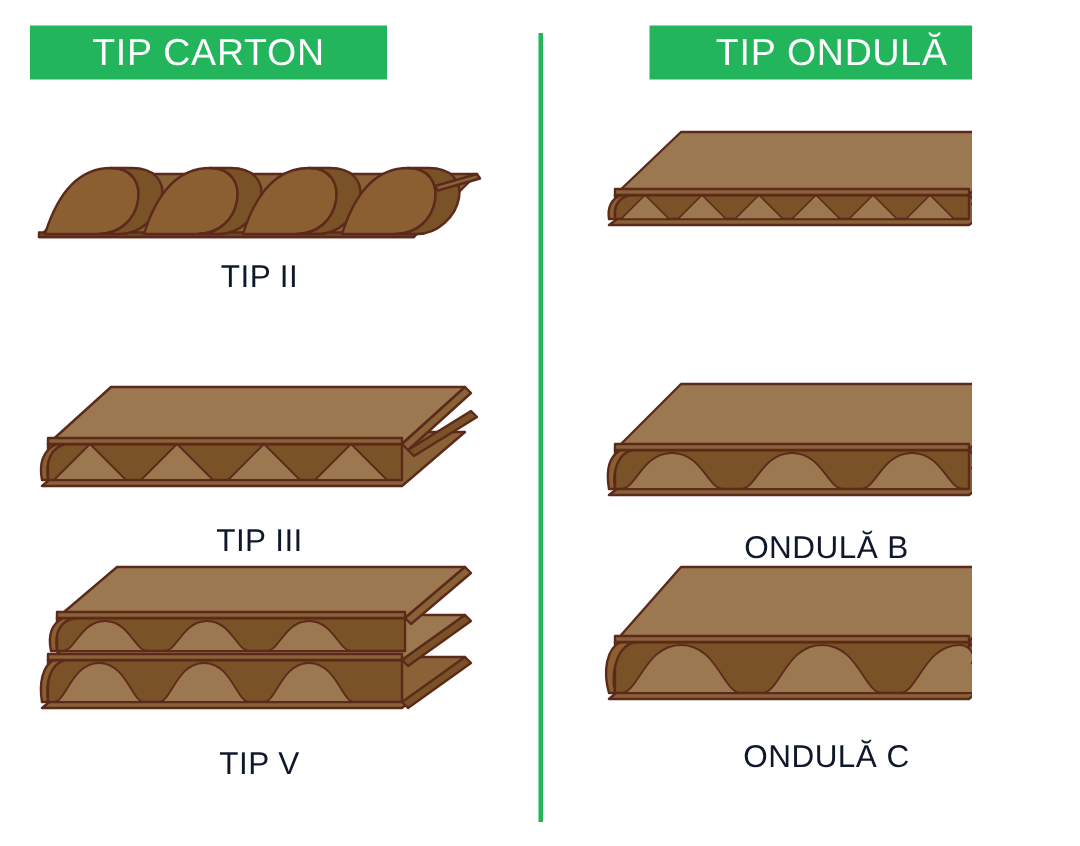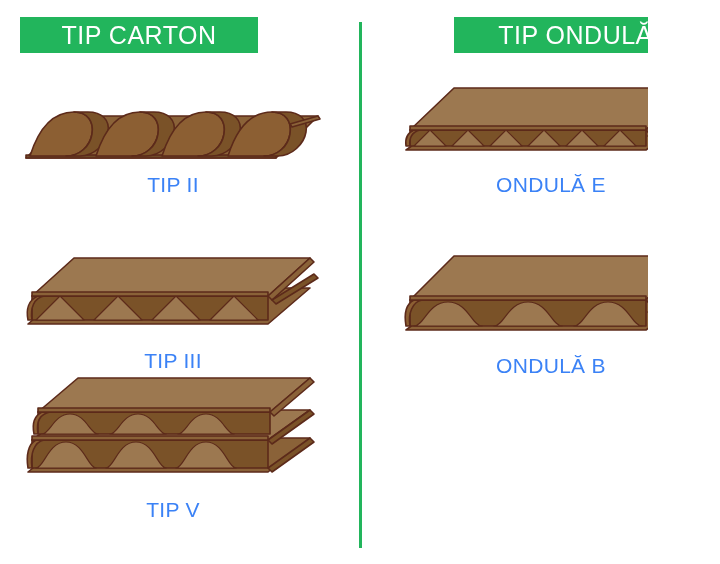--- a/index.html
+++ b/index.html
@@ -20,21 +20,21 @@
   .header-band {
     position: absolute;
     top: 17px;
     height: 36px;
     background: #22b55c;
     display: flex;
     align-items: center;
     justify-content: center;
   }
   .header-band.left  { left: 20px;  width: 238px; }
-  .header-band.right { left: 454px; width: 243px; }
+  .header-band.right { left: 433px; width: 243px; }
   .header-band .band-text {
     color: #ffffff;
     font-size: 25px;
     font-weight: 400;
     letter-spacing: 0.5px;
     font-family: "Liberation Sans", sans-serif;
     white-space: nowrap;
   }
   .divider {
     position: absolute;
@@ -48,21 +48,21 @@
     position: absolute;
     width: 330px;
   }
   .cell .art {
     display: block;
     margin: 0 auto;
   }
   .cell .caption {
     text-align: center;
     font-size: 21px;
-    color: #3b82f6;
+    color: #0f172a;
     font-family: "Liberation Sans", sans-serif;
     letter-spacing: 0.3px;
     white-space: nowrap;
   }
   .col-left  { left: 8px; }
   .col-right { left: 386px; }
   .row-1 { top: 72px; }
   .row-2 { top: 244px; }
   .row-3 { top: 368px; }
   .cap-pad-a { margin-top: 6px; }
@@ -191,21 +191,20 @@
         </g>
         <path d="M14,74 C13,66 16,60 24,58 L18,58 C11,61 9,67 10,74 Z" fill="#8c5f33"></path>
 
         <polygon points="14,58 250,58 292,16 58,16" fill="#9c7850"></polygon>
         <polygon points="14,58 250,58 250,54 14,54" fill="#8a6238"></polygon>
 
         <polygon points="250,58 292,16 296,20 254,62" fill="#8a6238"></polygon>
         <polygon points="252,64 294,34 298,38 256,68" fill="#7a5228"></polygon>
       </g>
     </svg>
-    <div class="caption cap-pad-a">ONDULĂ E</div>
   </div>
 
   <div class="cell col-right row-2">
     <svg class="art" width="310" height="100" viewBox="0 0 310 100">
       <g stroke="#5c2a1a" stroke-width="1.6" stroke-linejoin="round">
 
         <polygon points="10,86 250,86 292,54 52,54" fill="#8a6238"></polygon>
 
         <polygon points="14,82 250,82 250,56 14,56" fill="#7a5228"></polygon>
         <g fill="#9c7850" stroke="#5c2a1a" stroke-width="1.2">
@@ -218,14 +217,37 @@
         <polygon points="14,56 250,56 292,12 58,12" fill="#9c7850"></polygon>
         <polygon points="14,56 250,56 250,52 14,52" fill="#8a6238"></polygon>
 
         <polygon points="250,56 292,12 296,16 254,60" fill="#8a6238"></polygon>
         <polygon points="252,68 294,34 298,38 256,72" fill="#7a5228"></polygon>
       </g>
     </svg>
     <div class="caption cap-pad-b">ONDULĂ B</div>
   </div>
 
+  <div class="cell col-right row-3">
+    <svg class="art" width="310" height="115" viewBox="0 0 310 115">
+      <g stroke="#5c2a1a" stroke-width="1.6" stroke-linejoin="round">
+
+        <polygon points="10,98 250,98 292,62 52,62" fill="#8a6238"></polygon>
+
+        <polygon points="14,94 250,94 250,60 14,60" fill="#7a5228"></polygon>
+        <g fill="#9c7850" stroke="#5c2a1a" stroke-width="1.2">
+          <path d="M18,94 C30,94 34,62 58,62 C82,62 86,94 98,94 Z"></path>
+          <path d="M112,94 C124,94 128,62 152,62 C176,62 180,94 192,94 Z"></path>
+          <path d="M204,94 C216,94 220,62 244,62 C254,62 256,76 256,94 Z"></path>
+        </g>
+        <path d="M14,94 C11,78 16,62 28,60 L18,60 C8,64 6,80 10,94 Z" fill="#8c5f33"></path>
+
+        <polygon points="14,60 250,60 292,10 58,10" fill="#9c7850"></polygon>
+        <polygon points="14,60 250,60 250,56 14,56" fill="#8a6238"></polygon>
+
+        <polygon points="250,60 292,10 296,14 254,64" fill="#8a6238"></polygon>
+        <polygon points="252,74 294,40 298,44 256,78" fill="#7a5228"></polygon>
+      </g>
+    </svg>
+    <div class="caption cap-pad-b">ONDULĂ C</div>
+  </div>
 
 </div>
 
 </body></html>

